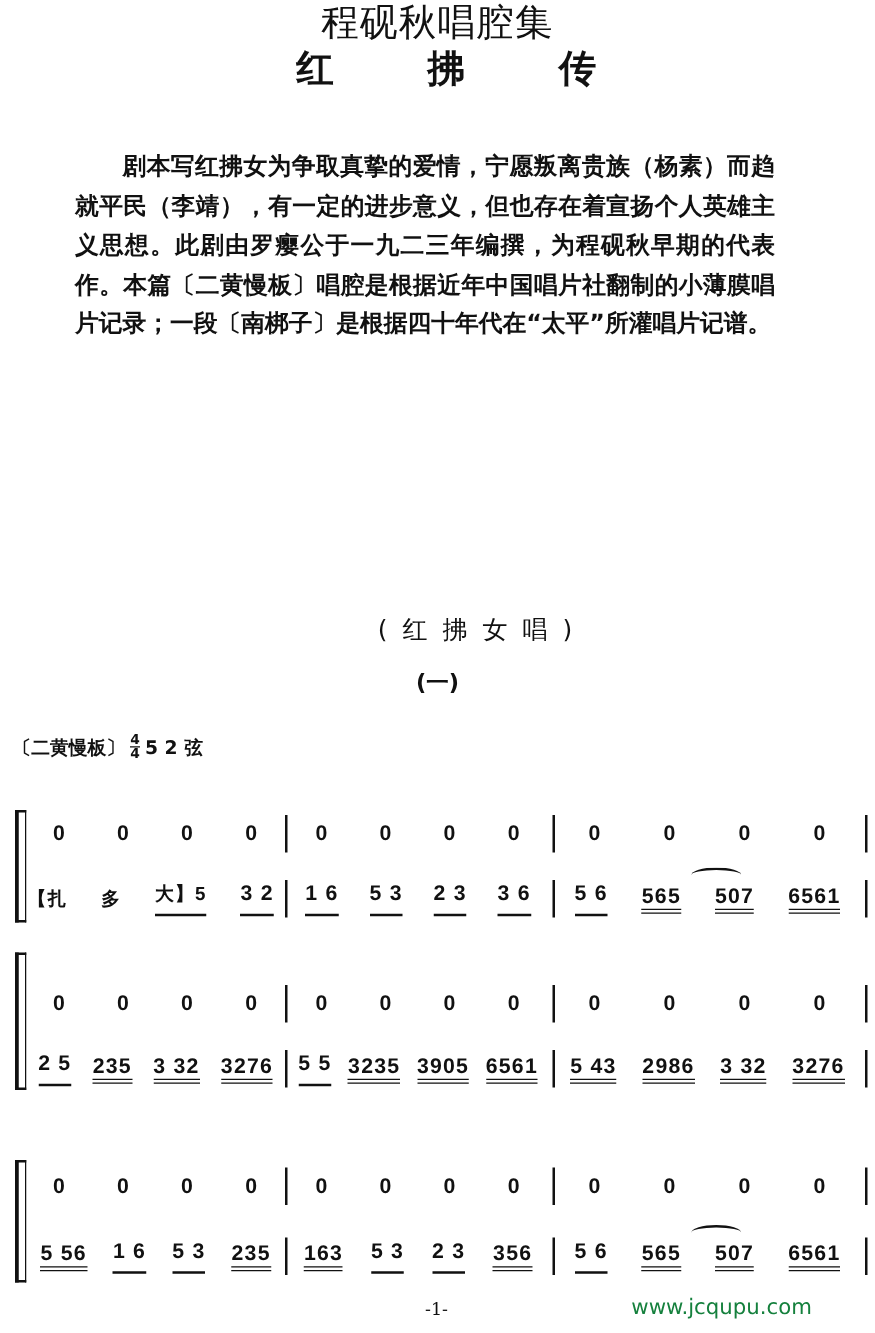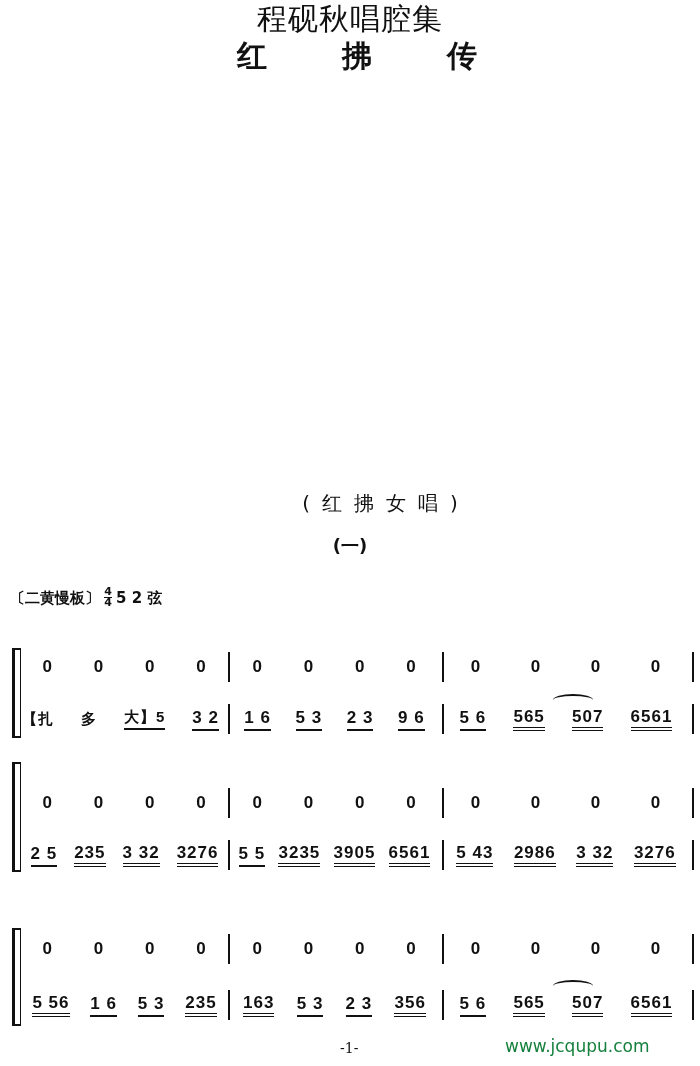--- a/index.html
+++ b/index.html
@@ -46,21 +46,21 @@
   .system .brace::after { bottom: 0; }
   .staff-row { position: absolute; left: 0; width: 700px; height: 34px; }
   .measure {
     position: absolute; top: 0; height: 34px; display: flex; align-items: center; justify-content: space-around;
   }
   .barline { position: absolute; top: 2px; width: 2px; height: 30px; background: #111; }
   .note {
     font-family: "Liberation Sans", sans-serif; font-weight: bold; font-size: 17px; position: relative;
     display: inline-block; min-width: 14px; text-align: center; letter-spacing: 1px;
   }
-  .note.ul { border-bottom: 2px solid #111; padding-bottom: 1px; }
+  .note.ul { border-bottom: 2px solid #111; padding-bottom: 6px; }
   .note.dul { border-bottom: 4px double #111; }
   .slur {
     position: absolute; width: 40px; height: 10px; border-top: 2px solid #111; border-radius: 50% 50% 0 0;
   }
   .footer-page {
     position: absolute; top: 1040px; left: 340px; font-family: "DejaVu Serif", serif; font-size: 14px;
   }
   .watermark {
     position: absolute; top: 1036px; left: 505px; font-family: "DejaVu Sans", sans-serif; font-size: 17px; color: #15803d;
   }
@@ -69,20 +69,21 @@
 <body>
 
 <div class="book-title">程砚秋唱腔集</div>
 <div class="opera-title">
   <span>红</span>
   <span>拂</span>
   <span>传</span>
 </div>
 
 <div class="intro">
+  <p>剧本写红拂女为争取真挚的爱情，宁愿叛离贵族（杨素）而趋就平民（李靖），有一定的进步意义，但也存在着宣扬个人英雄主义思想。此剧由罗瘿公于一九二三年编撰，为程砚秋早期的代表作。本篇〔二黄慢板〕唱腔是根据近年中国唱片社翻制的小薄膜唱片记录；一段〔南梆子〕是根据四十年代在“太平”所灌唱片记谱。</p>
 </div>
 
 <div class="singer">(红拂女唱)</div>
 <div class="section-num">(一)</div>
 
 <div class="tempo">
   <span>〔二黄慢板〕</span>
   <span class="frac">
     <span>4</span>
     <span class="bar"></span>
@@ -121,21 +122,21 @@
       <span class="note" style="font-size:15px;">【扎</span>
       <span class="note" style="font-size:15px;">多</span>
       <span class="note ul" style="font-size:15px;">大】5</span>
       <span class="note ul">3 2</span>
     </div>
     <div class="barline" style="left:228px;"></div>
     <div class="measure" style="left:232px; width:205px;">
       <span class="note ul">1 6</span>
       <span class="note ul">5 3</span>
       <span class="note ul">2 3</span>
-      <span class="note ul">9 6</span>
+      <span class="note ul">3 6</span>
     </div>
     <div class="barline" style="left:442px;"></div>
     <div class="measure" style="left:446px; width:240px;">
       <span class="note ul">5 6</span>
       <span class="note dul">565</span>
       <span class="note dul">507</span>
       <span class="note dul">6561</span>
     </div>
     <div class="slur" style="left:553px; top:-8px;"></div>
     <div class="barline" style="left:692px;"></div>

